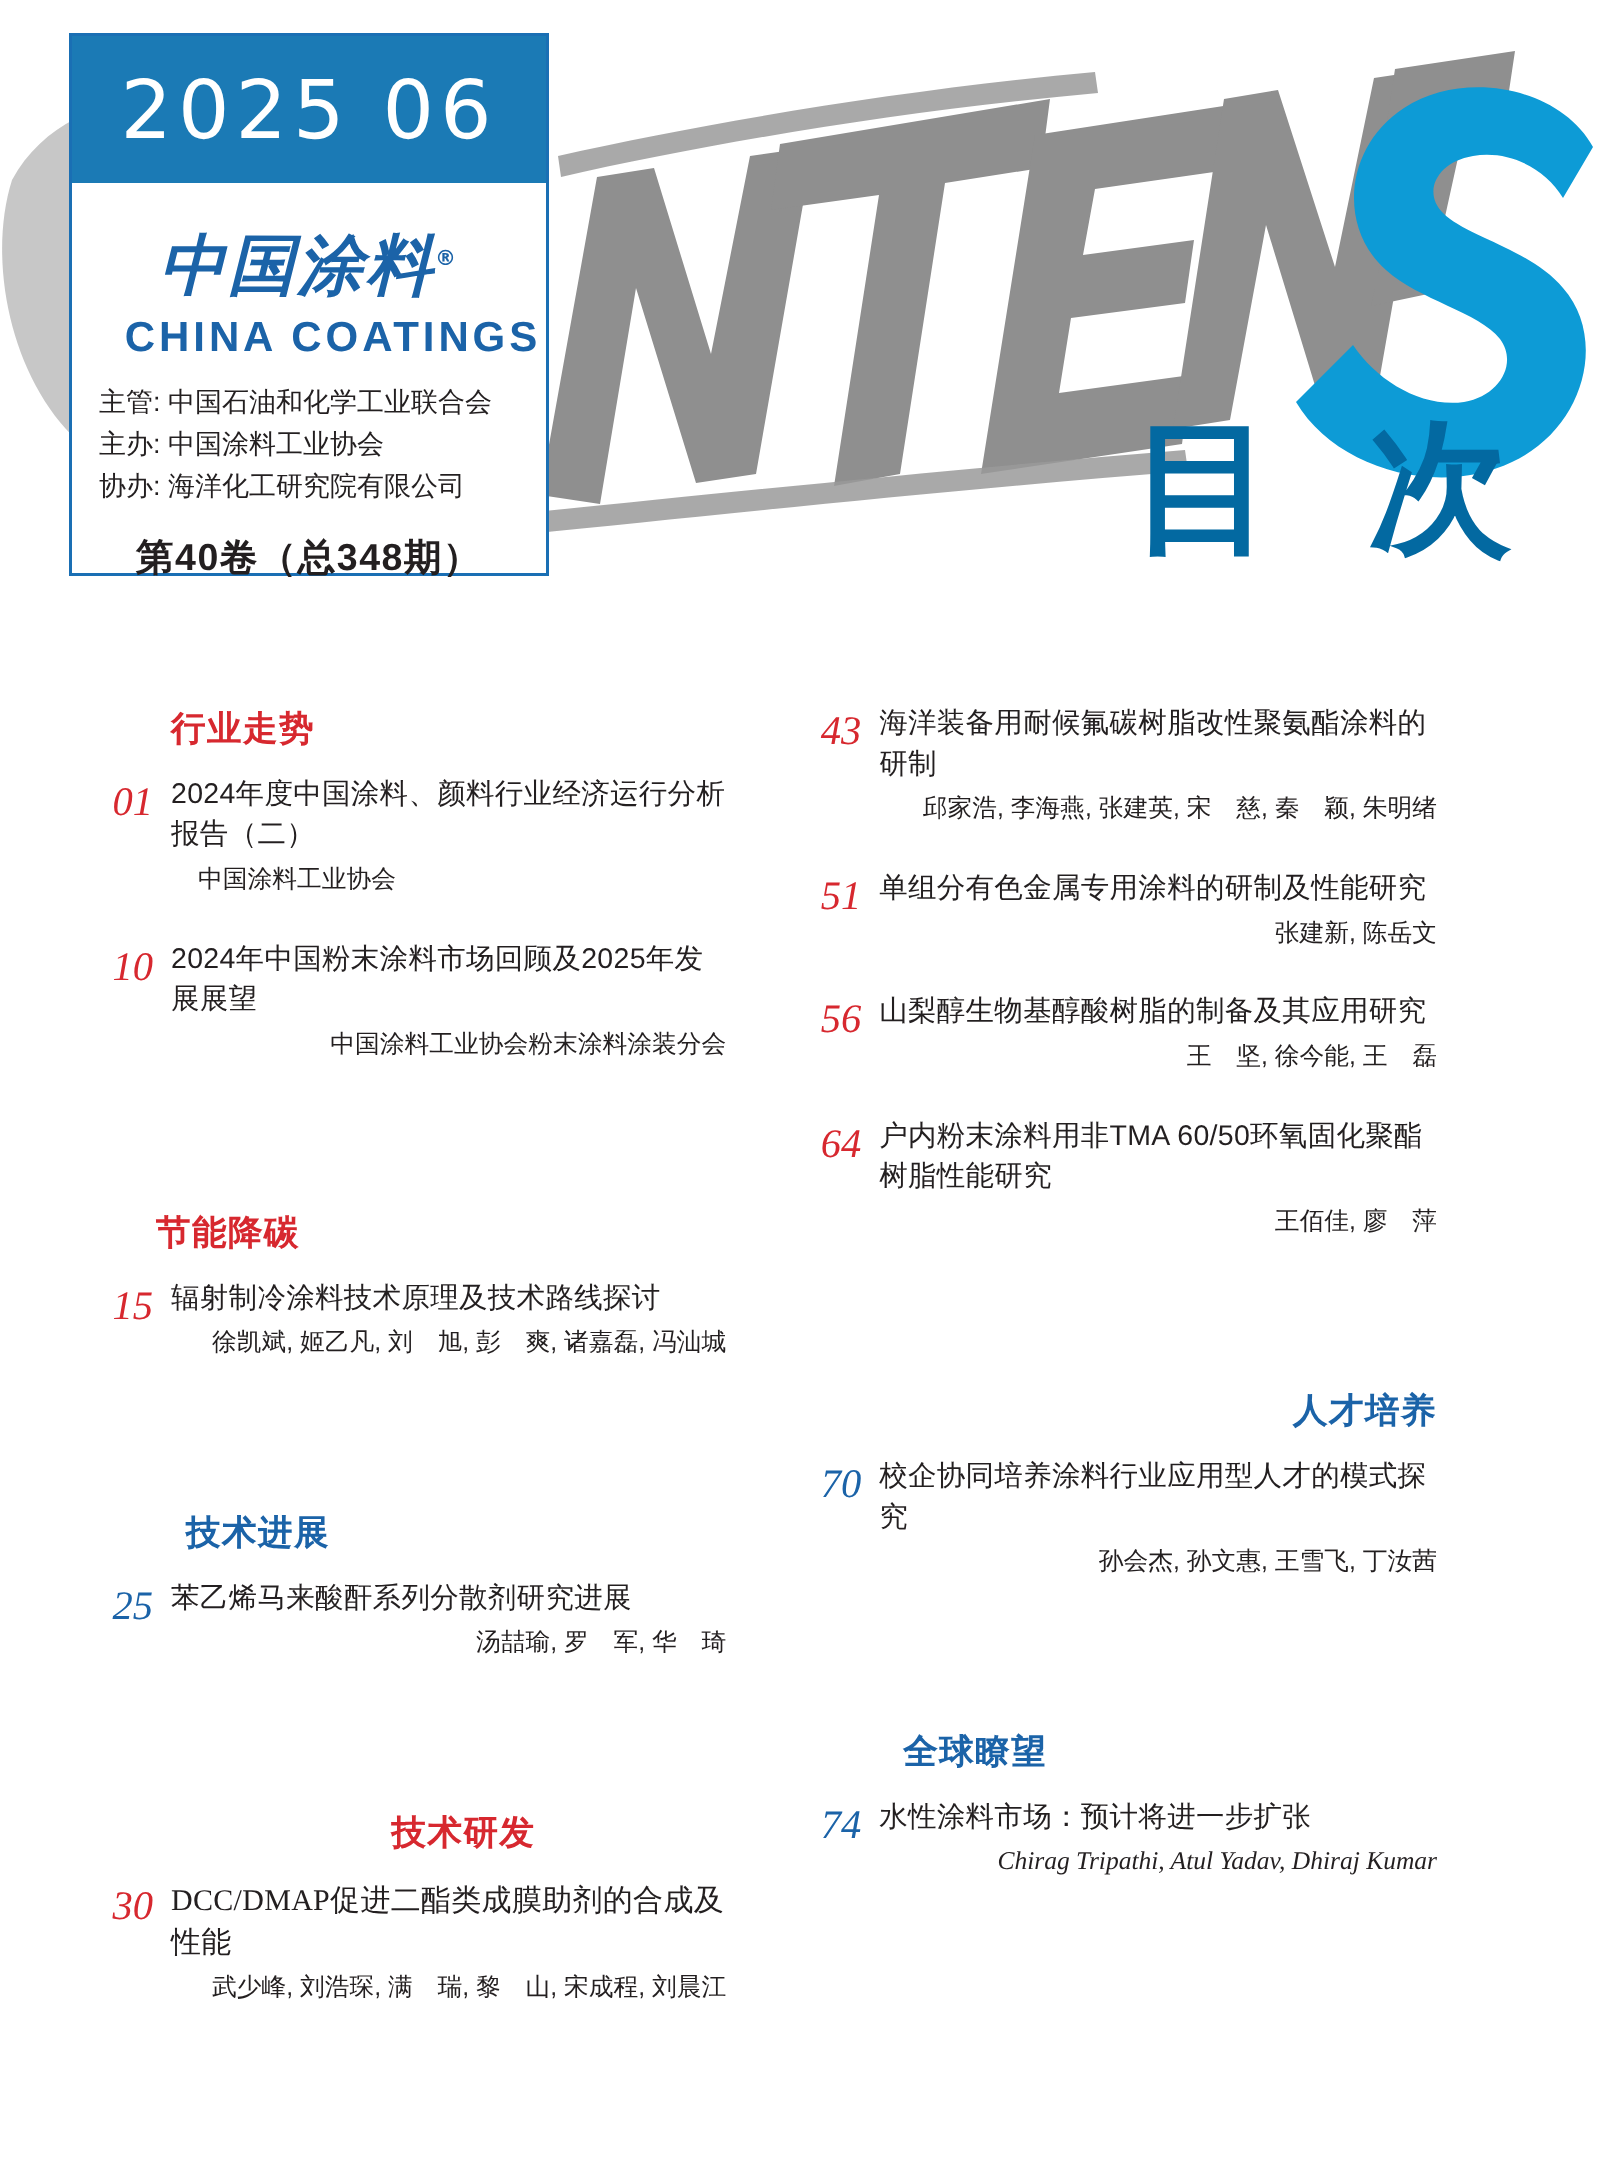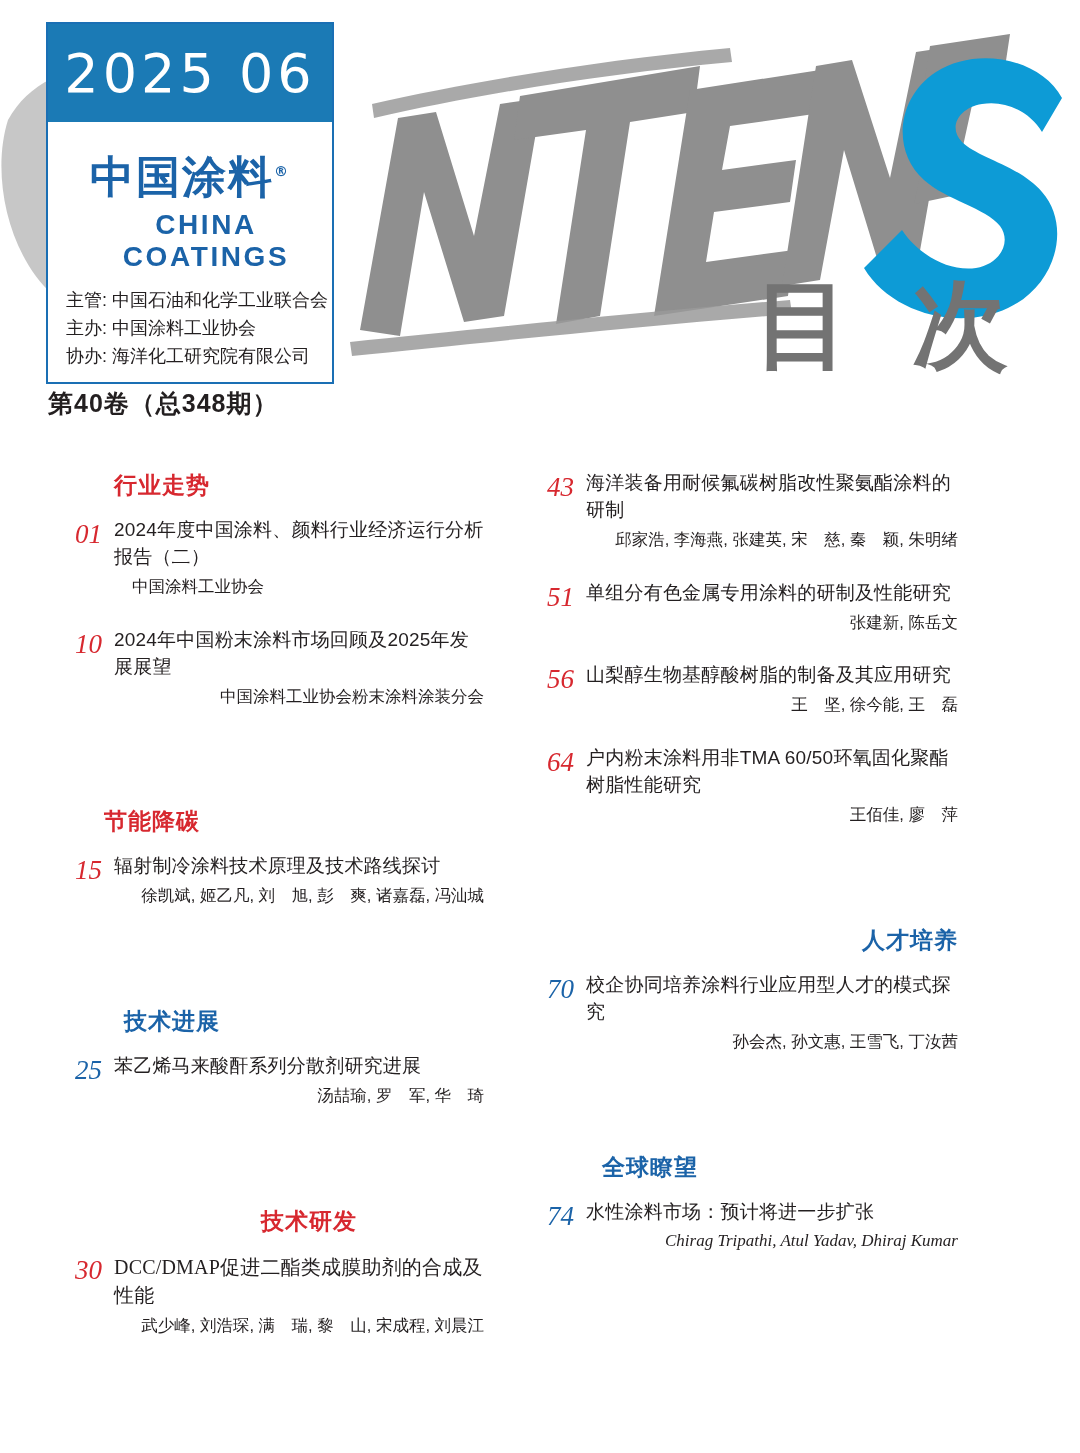--- a/index.html
+++ b/index.html
@@ -10,21 +10,21 @@
     font-family:"Liberation Sans", sans-serif;
     color:#231f20;
     position:relative;
     overflow:hidden;
   }
 
   
   .masthead {
     position:absolute;
     left:46px; top:22px;
-    width:288px; height:362px;
+    width:320px; height:362px;
     border:2px solid #1a6fb4;
     background:#ffffff;
     z-index:5;
   }
   .issue-band {
     background:#1b7ab5;
     height:98px;
     display:flex;
     align-items:center;
     justify-content:center;
@@ -38,20 +38,21 @@
   }
   .brand-cn {
     text-align:center;
     color:#1b63a8;
     font-size:44px;
     font-weight:bold;
     letter-spacing:2px;
     margin-top:26px;
     font-family:"DejaVu Sans", sans-serif;
     position:relative;
+    font-style:italic;
   }
   .brand-cn sup { font-size:14px; vertical-align:super; }
   .brand-en {
     text-align:center;
     color:#1b63a8;
     font-size:28px;
     font-weight:bold;
     letter-spacing:2.6px;
     margin-top:2px;
     font-family:"Liberation Sans", sans-serif;
@@ -59,41 +60,42 @@
   }
   .org-lines {
     margin-top:14px;
     padding-left:18px;
     font-size:18px;
     line-height:1.55;
     color:#231f20;
   }
   .org-lines .lbl { letter-spacing:0px; }
   .volume {
+    text-align:center;
     font-size:25px;
     font-weight:bold;
     margin-top:16px;
     letter-spacing:1px;
   }
 
   
   .brush-wrap {
     position:absolute;
     left:0; top:0;
     width:1080px; height:430px;
     z-index:1;
     pointer-events:none;
   }
   .mu-ci {
     position:absolute;
     right:58px; top:262px;
     font-size:96px;
     font-weight:bold;
     letter-spacing:14px;
-    color:#737373;
+    color:#0369a1;
     font-family:"DejaVu Sans", sans-serif;
     z-index:3;
   }
 
   
   .cols {
     position:absolute;
     top:470px; left:0;
     width:996px;
     display:flex;

